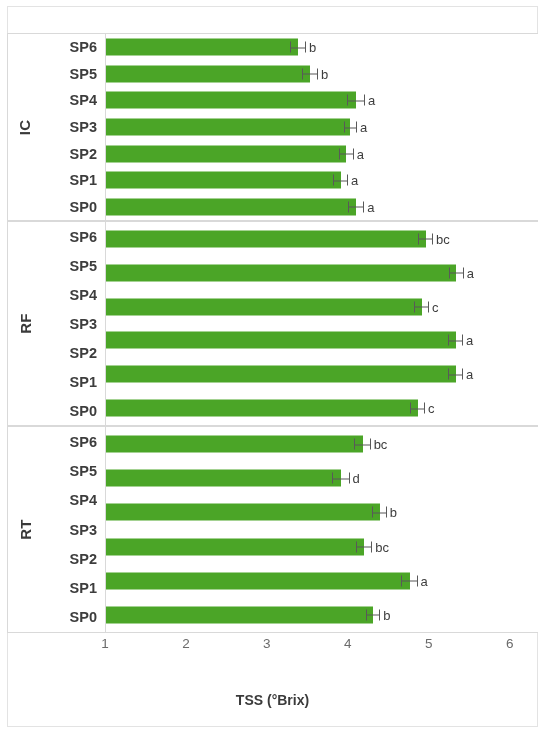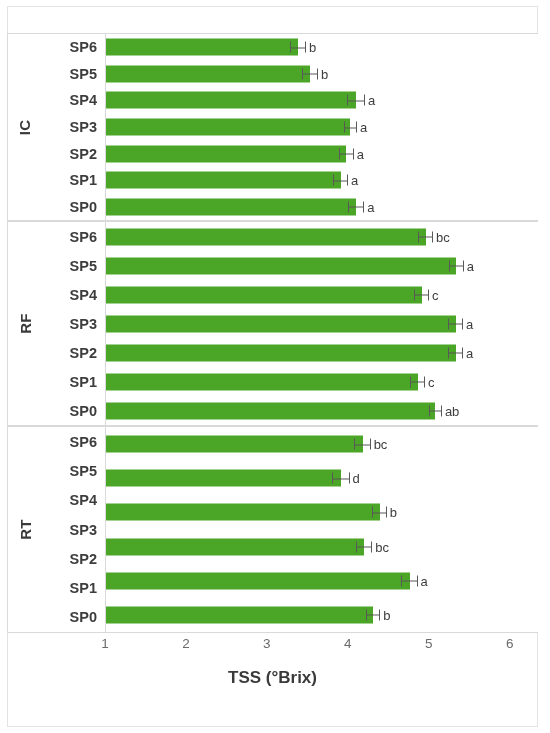--- a/index.html
+++ b/index.html
@@ -80,22 +80,22 @@
   }
   
   .xaxis{
     position:absolute;left:105px;top:636px;width:420px;height:26px;
   }
   .xtick{
     position:absolute;top:0;transform:translateX(-50%);
     font-size:13.5px;color:#6b6b6b;
   }
   .xtitle{
-    position:absolute;left:7px;top:668px;width:531px;
-    text-align:center;font-size:17px;font-weight:bold;color:#3a3a3a;
+    position:absolute;left:7px;top:692px;width:531px;
+    text-align:center;font-size:14px;font-weight:bold;color:#3a3a3a;
   }
 </style>
 </head>
 <body>
 
 <div id="fig">
   <div class="outer-frame"></div>
 
   <div class="panels">
 
@@ -243,29 +243,20 @@
             <div class="siglabel" style="left: 359.921px;">a</div>
           </div>
           <div class="row">
             <div class="bar" style="width: 311.598px; background: rgb(75, 165, 39);"></div>
             <div class="errbar" style="left: 304.314px; width: 14.5682px;">
               <div class="eline"></div>
               <div class="ecapL"></div>
               <div class="ecapR"></div>
             </div>
             <div class="siglabel" style="left: 321.882px;">c</div>
-          </div>
-          <div class="row">
-            <div class="bar" style="width: 329.404px; background: rgb(75, 165, 39);"></div>
-            <div class="errbar" style="left: 322.929px; width: 12.9495px;">
-              <div class="eline"></div>
-              <div class="ecapL"></div>
-              <div class="ecapR"></div>
-            </div>
-            <div class="siglabel" style="left: 338.879px;">ab</div>
           </div>
         </div>
     </div>
 
     <div class="panel p-rt">
       <div class="panel-strip">
         <div class="panel-name">
           <span>RT</span>
         </div>
         <div class="cat-labels">

